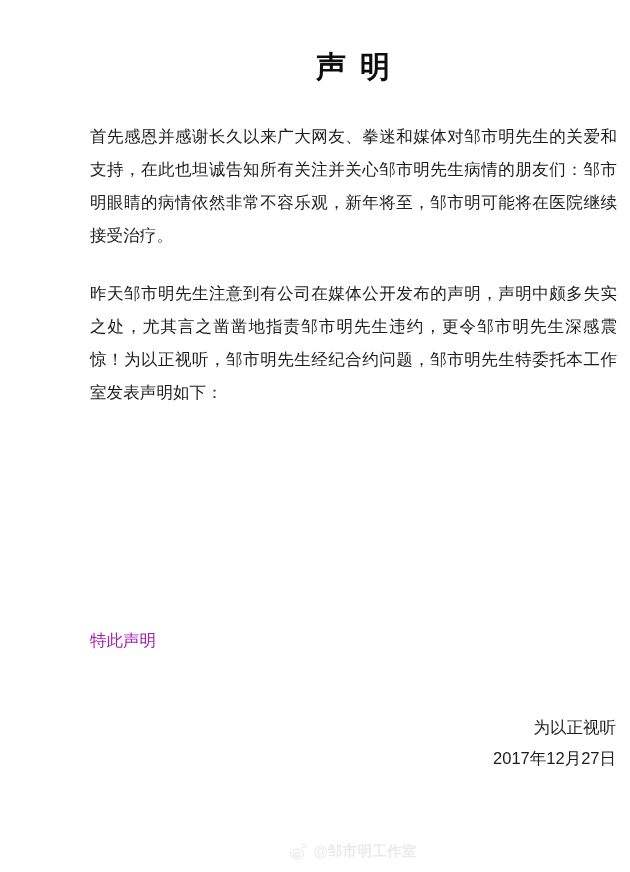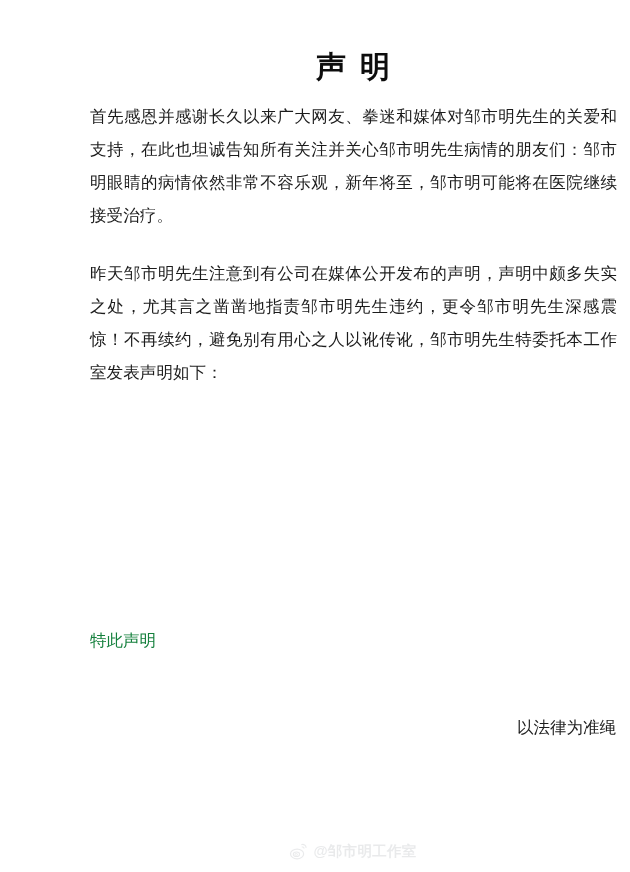--- a/index.html
+++ b/index.html
@@ -36,21 +36,21 @@
     line-height: 1;
     color: #0d0d0d;
     padding-top: 52px;
     margin: 0;
   }
 
   
   .doc-body {
     position: absolute;
     left: 52px;
-    top: 100px;
+    top: 120px;
     width: 527px;
   }
 
   .para {
     font-size: 16.5px;
     line-height: 33px;
     color: #1c1c1c;
     margin: 0 0 20px 0;
     text-align: justify;
     text-justify: inter-ideograph;
@@ -62,21 +62,21 @@
     margin-bottom: 25px;
   }
 
   
   .closing {
     position: absolute;
     left: 52px;
     top: 624px;
     font-size: 16.5px;
     line-height: 33px;
-    color: #15803d;
+    color: #a21caf;
   }
 
   
   .signature {
     position: absolute;
     right: 52px;
     top: 712px;
     text-align: right;
     font-size: 16.5px;
     line-height: 31px;
@@ -116,30 +116,31 @@
 <body>
 
 <div class="page">
 
   <h1 class="doc-title">声明</h1>
 
   <div class="doc-body">
 
     <p class="para para-gap-lg">首先感恩并感谢长久以来广大网友、拳迷和媒体对邹市明先生的关爱和支持，在此也坦诚告知所有关注并关心邹市明先生病情的朋友们：邹市明眼睛的病情依然非常不容乐观，新年将至，邹市明可能将在医院继续接受治疗。</p>
 
-    <p class="para para-gap-lg">昨天邹市明先生注意到有公司在媒体公开发布的声明，声明中颇多失实之处，尤其言之凿凿地指责邹市明先生违约，更令邹市明先生深感震惊！不再续约，避免别有用心之人以讹传讹，邹市明先生特委托本工作室发表声明如下：</p>
+    <p class="para para-gap-lg">昨天邹市明先生注意到有公司在媒体公开发布的声明，声明中颇多失实之处，尤其言之凿凿地指责邹市明先生违约，更令邹市明先生深感震惊！为以正视听，邹市明先生经纪合约问题，邹市明先生特委托本工作室发表声明如下：</p>
 
 
 
   </div>
 
   <div class="closing">特此声明</div>
 
   <div class="signature">
-    <div>以法律为准绳</div>
+    <div>为以正视听</div>
+    <div>2017年12月27日</div>
   </div>
 
   <div class="watermark">
     <span class="wb-logo-wrap">
       <svg class="wb-logo" viewBox="0 0 24 24" aria-hidden="true">
         <ellipse cx="10.2" cy="15.1" rx="8.3" ry="6.1" fill="none" stroke="#b9bcc0" stroke-width="1.5"></ellipse>
         <ellipse cx="9.4" cy="15.4" rx="4.0" ry="2.9" fill="none" stroke="#b9bcc0" stroke-width="1.3"></ellipse>
         <ellipse cx="9.1" cy="15.6" rx="1.6" ry="1.2" fill="none" stroke="#b9bcc0" stroke-width="1.1"></ellipse>
         <path d="M16.2 3.2c2.6-0.7 5.1 0.9 5.3 3.5" fill="none" stroke="#b9bcc0" stroke-width="1.5" stroke-linecap="round"></path>
         <path d="M16.6 6.3c1.1-0.3 2.2 0.4 2.3 1.5" fill="none" stroke="#b9bcc0" stroke-width="1.3" stroke-linecap="round"></path>

